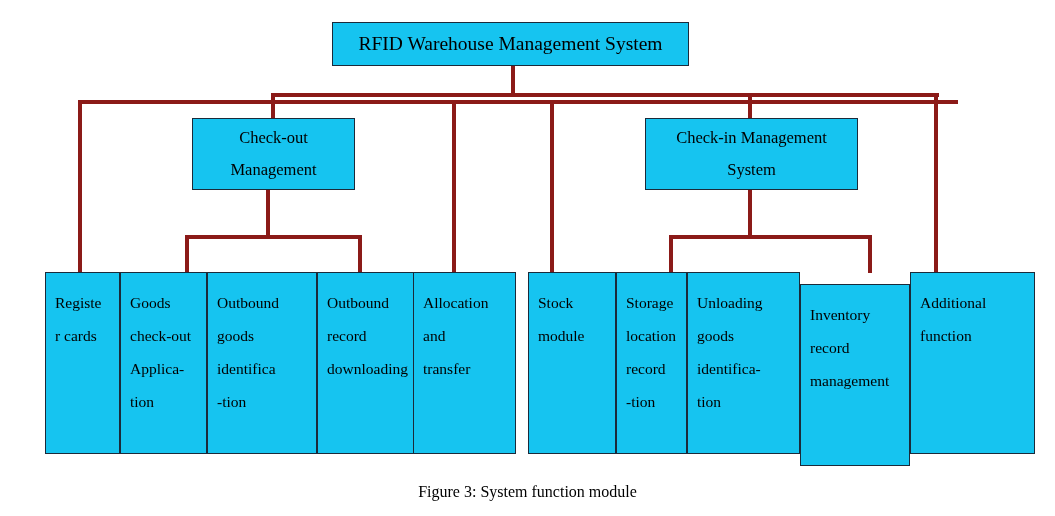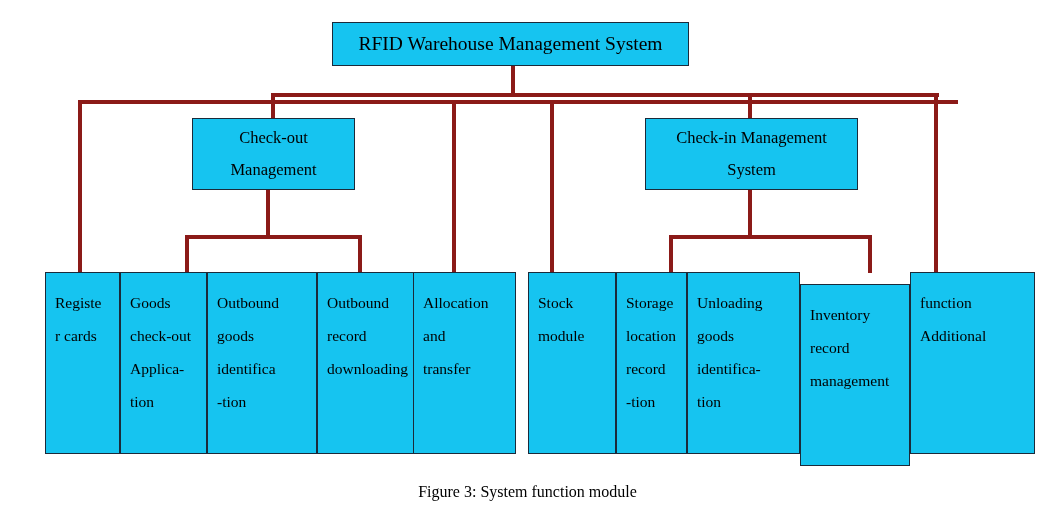--- a/index.html
+++ b/index.html
@@ -194,19 +194,19 @@
         <span class="ln">goods</span>
         <span class="ln">identifica-</span>
         <span class="ln">tion</span>
       </div>
       <div class="leaf" style="left: 755px; width: 110px; margin-top: 12px;">
         <span class="ln">Inventory</span>
         <span class="ln">record</span>
         <span class="ln">management</span>
       </div>
       <div class="leaf" style="left: 865px; width: 125px;">
+        <span class="ln">Additional</span>
         <span class="ln">function</span>
-        <span class="ln">Additional</span>
       </div>
     </div>
 
   <div id="caption">Figure 3: System function module</div>
 </div>
 
 </body></html>

